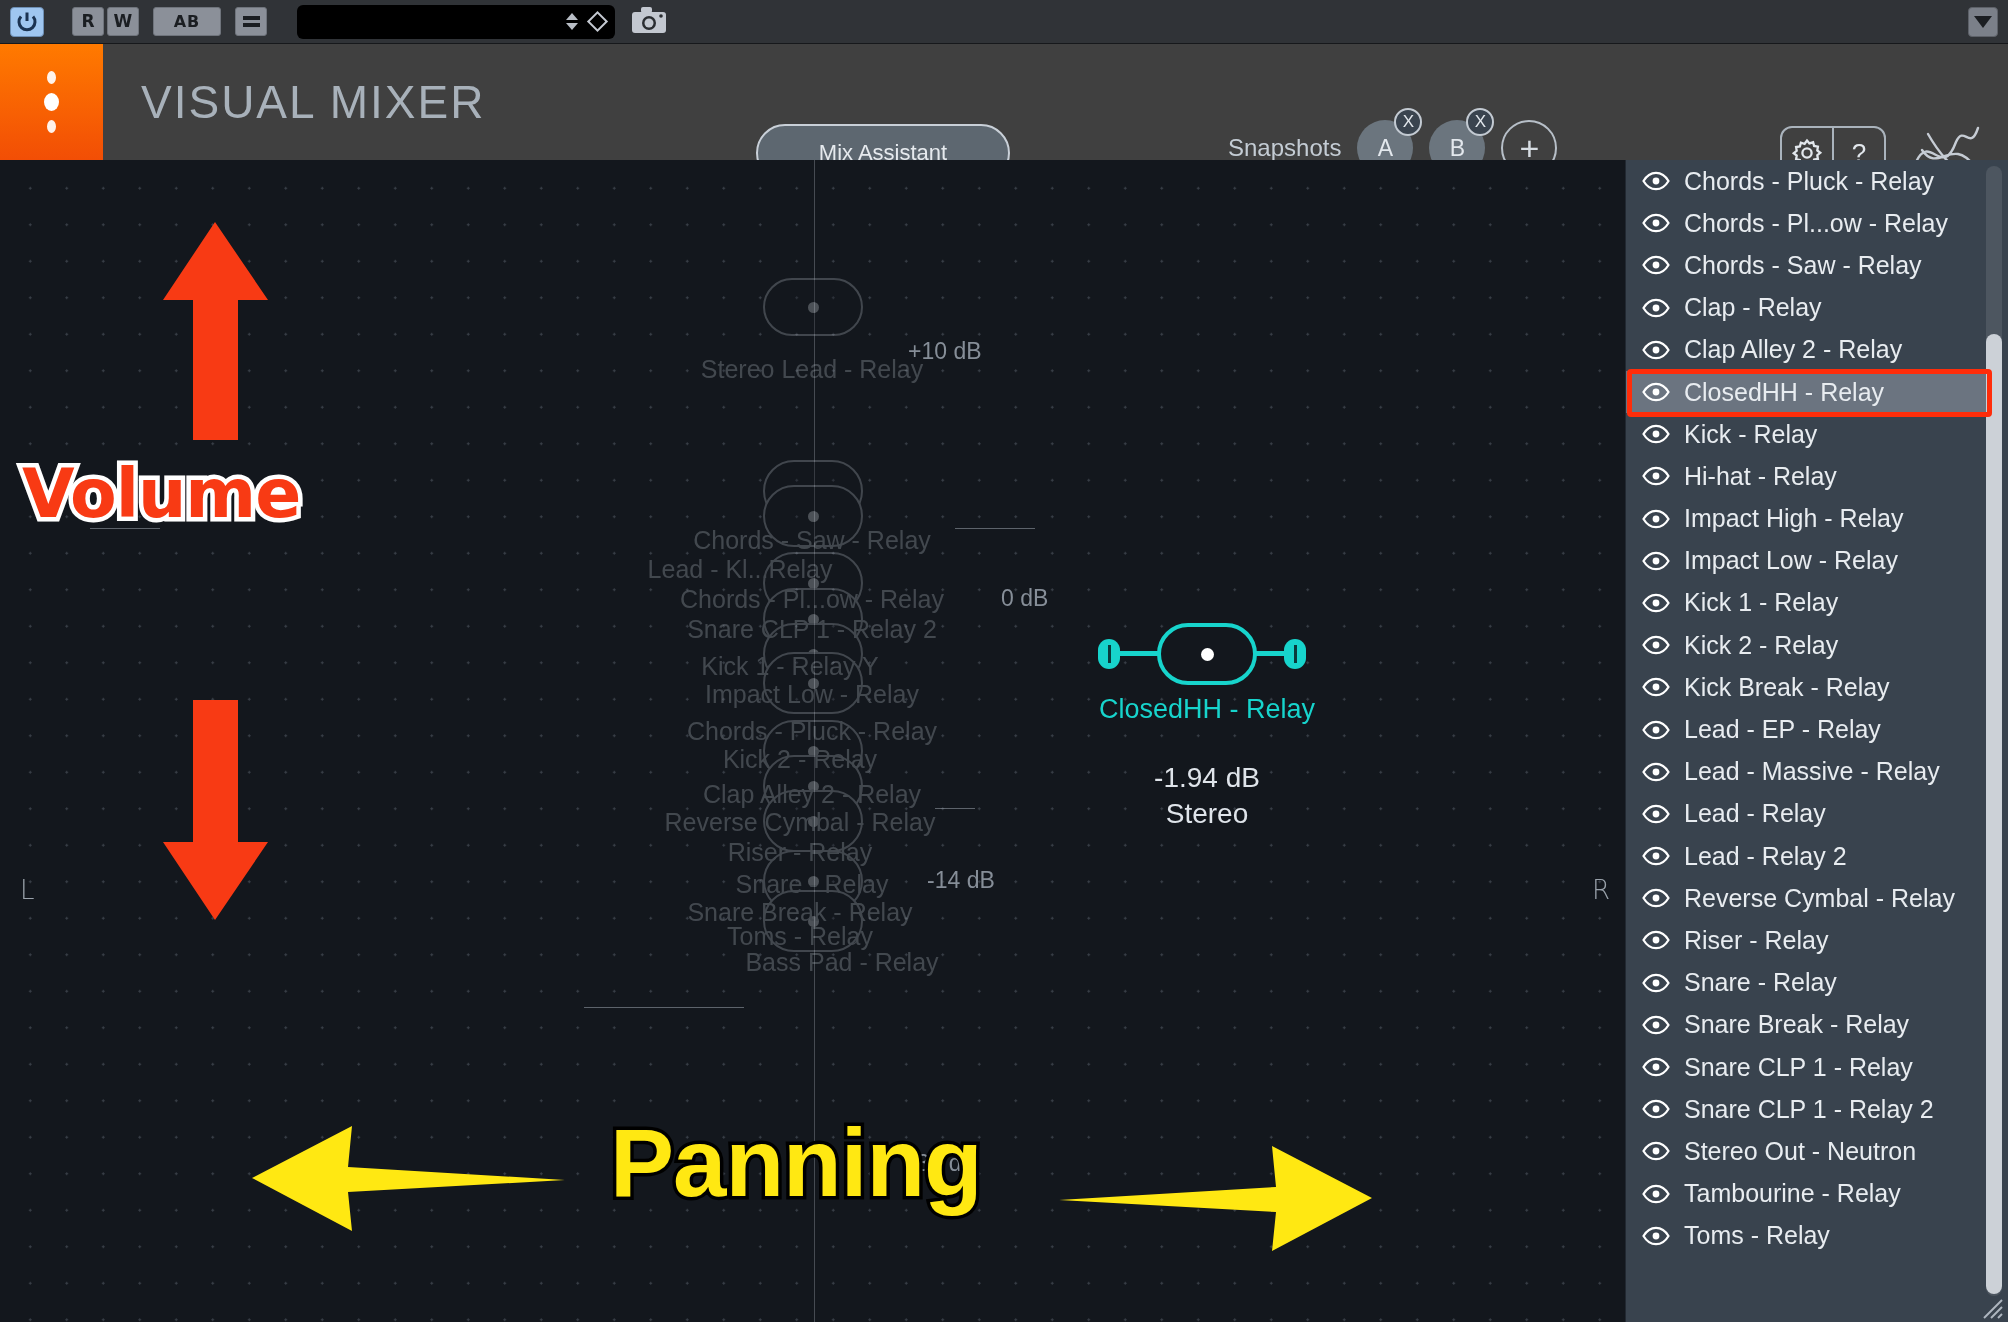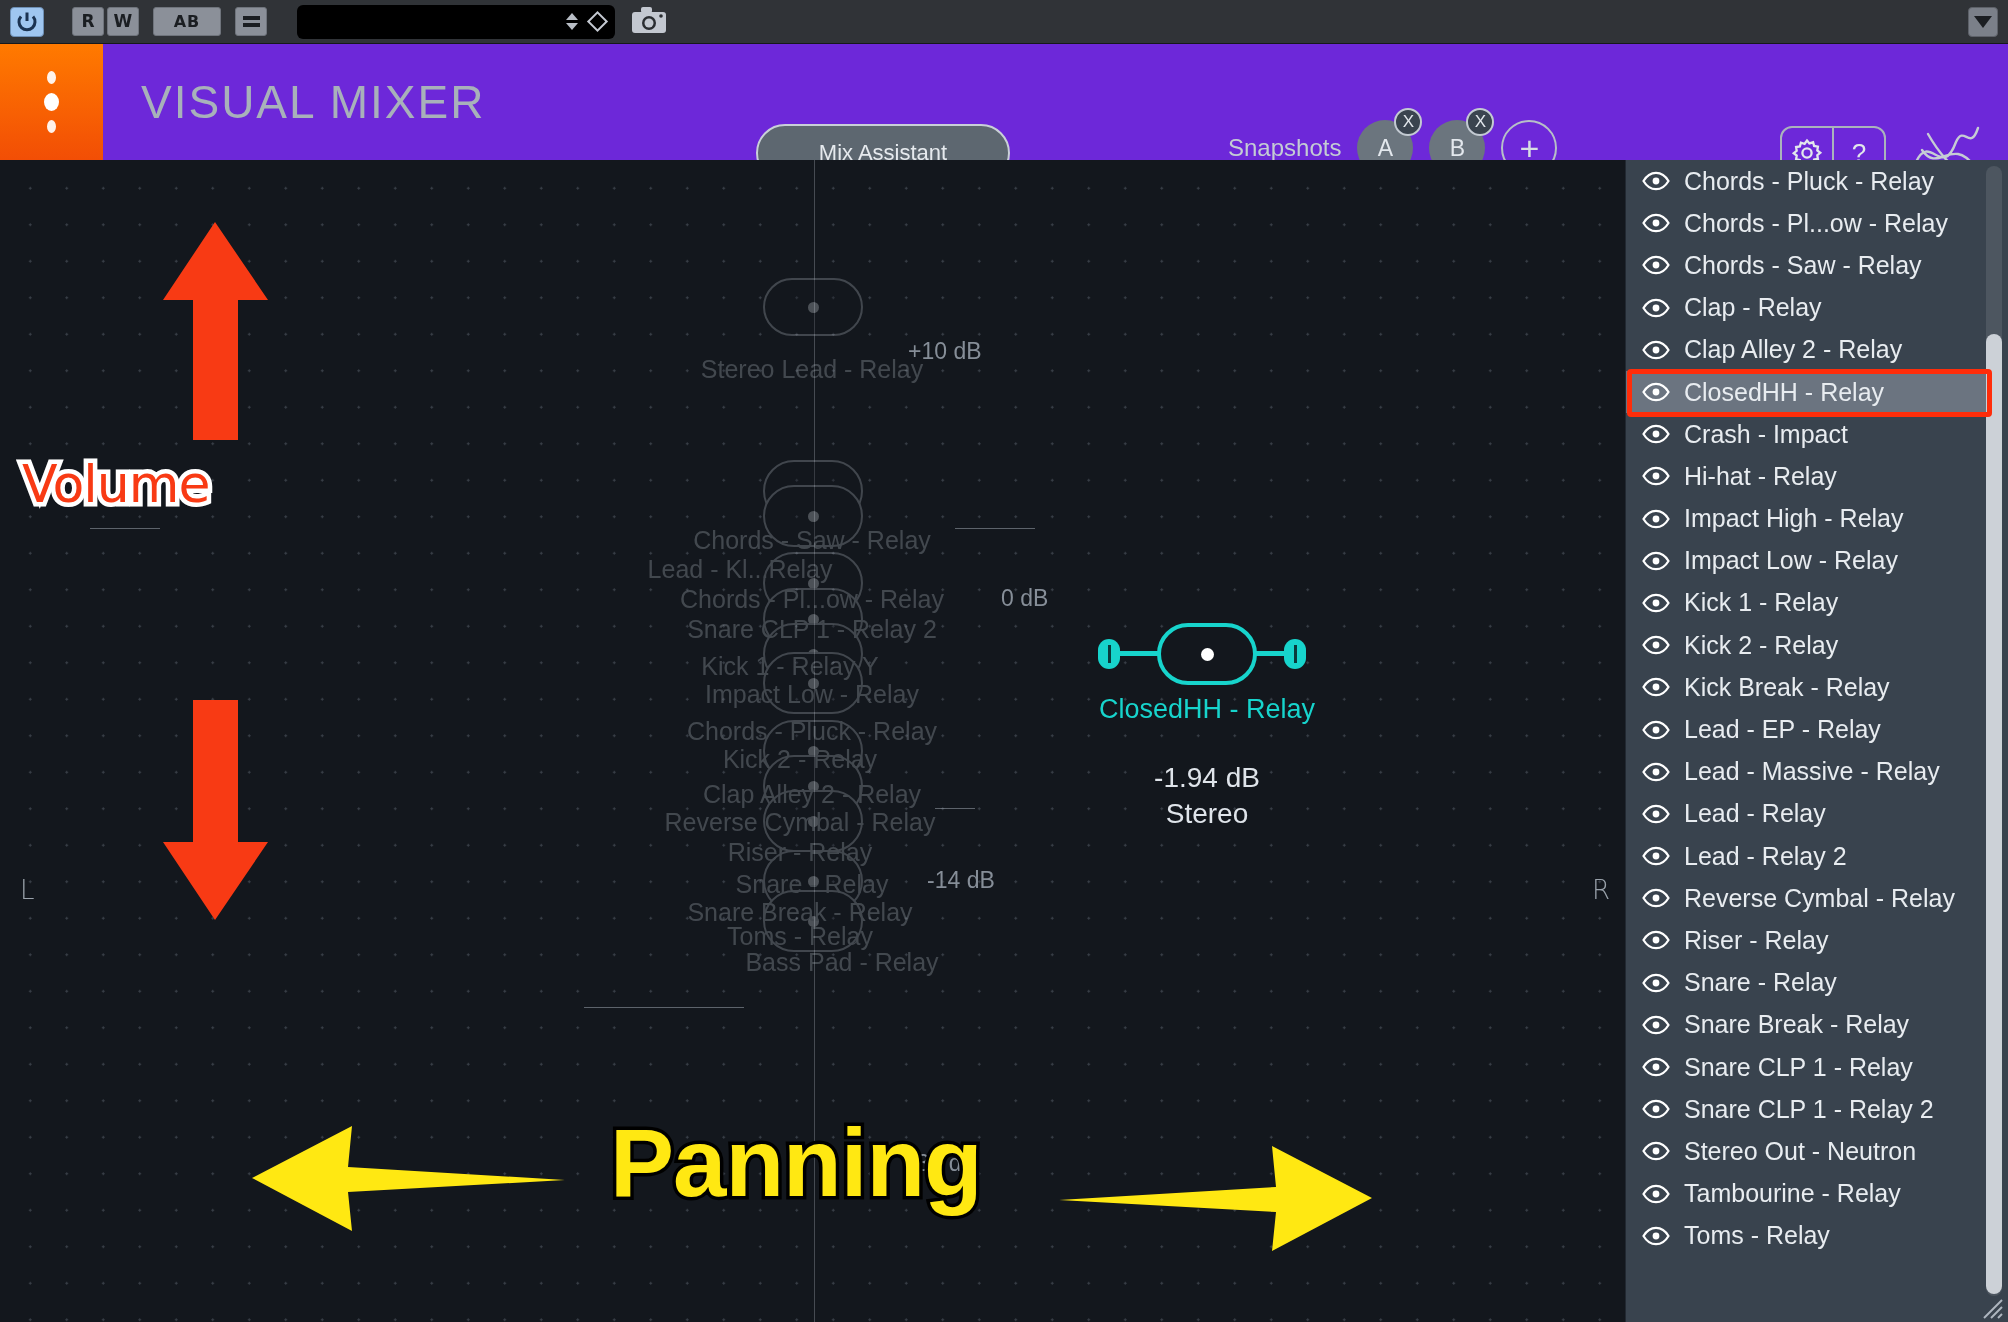--- a/index.html
+++ b/index.html
@@ -61,21 +61,21 @@
     border: 1px solid #5d6168;
   }
   .host-drop i {
     width: 0; height: 0; border-left: 9px solid transparent;
     border-right: 9px solid transparent; border-top: 12px solid #1b1e22;
   }
 
   
   .plugin-head {
     position: absolute; left: 0; top: 44px; width: 2008px; height: 116px;
-    background: #6d28d9;
+    background: #404040;
     display: flex; align-items: center;
   }
   .kebab {
     width: 103px; height: 116px;
     background: linear-gradient(180deg,#ff7a00,#f24e05);
     display: flex; flex-direction: column; align-items: center;
     justify-content: center; gap: 9px;
   }
   .kebab span { display:block; background:#fff; border-radius:50%; }
   .kebab span.s { width: 9px; height: 13px; opacity: .92; }
@@ -205,21 +205,21 @@
   .sel-readout {
     position: absolute; left: 1207px; top: 600px;
     transform: translateX(-50%);
     color: #dfe4ea; font-size: 28px; text-align: center; line-height: 1.28;
     white-space: nowrap;
   }
 
   
   .ann-volume {
     position: absolute; left: 22px; top: 454px;
-    font-size: 52px; font-weight: normal; color: #f83a14;
+    font-size: 68px; font-weight: bold; color: #f83a14;
     font-family: "DejaVu Sans", sans-serif;
     letter-spacing: -1px;
     -webkit-text-stroke: 9px #ffffff;
     paint-order: stroke fill;
     z-index: 30;
   }
   .ann-panning {
     position: absolute; left: 610px; top: 1108px;
     font-size: 96px; font-weight: bold; color: #ffe812;
     font-family: "Liberation Sans Narrow", "Liberation Sans", sans-serif;
@@ -509,21 +509,21 @@
             <path d="M1.5 10C5 4 9.5 1.8 14 1.8S23 4 26.5 10C23 16 18.5 18.2 14 18.2S5 16 1.5 10z" fill="none" stroke="#ffffff" stroke-width="2.2"></path>
             <circle cx="14" cy="10" r="3.4" fill="#ffffff"></circle>
           </svg>
           <span>ClosedHH - Relay</span>
         </div>
         <div class="track-row">
           <svg class="eye" width="28" height="20" viewBox="0 0 28 20">
             <path d="M1.5 10C5 4 9.5 1.8 14 1.8S23 4 26.5 10C23 16 18.5 18.2 14 18.2S5 16 1.5 10z" fill="none" stroke="#ffffff" stroke-width="2.2"></path>
             <circle cx="14" cy="10" r="3.4" fill="#ffffff"></circle>
           </svg>
-          <span>Crash - Impact</span>
+          <span>Kick - Relay</span>
         </div>
         <div class="track-row">
           <svg class="eye" width="28" height="20" viewBox="0 0 28 20">
             <path d="M1.5 10C5 4 9.5 1.8 14 1.8S23 4 26.5 10C23 16 18.5 18.2 14 18.2S5 16 1.5 10z" fill="none" stroke="#ffffff" stroke-width="2.2"></path>
             <circle cx="14" cy="10" r="3.4" fill="#ffffff"></circle>
           </svg>
           <span>Hi-hat - Relay</span>
         </div>
         <div class="track-row">
           <svg class="eye" width="28" height="20" viewBox="0 0 28 20">

